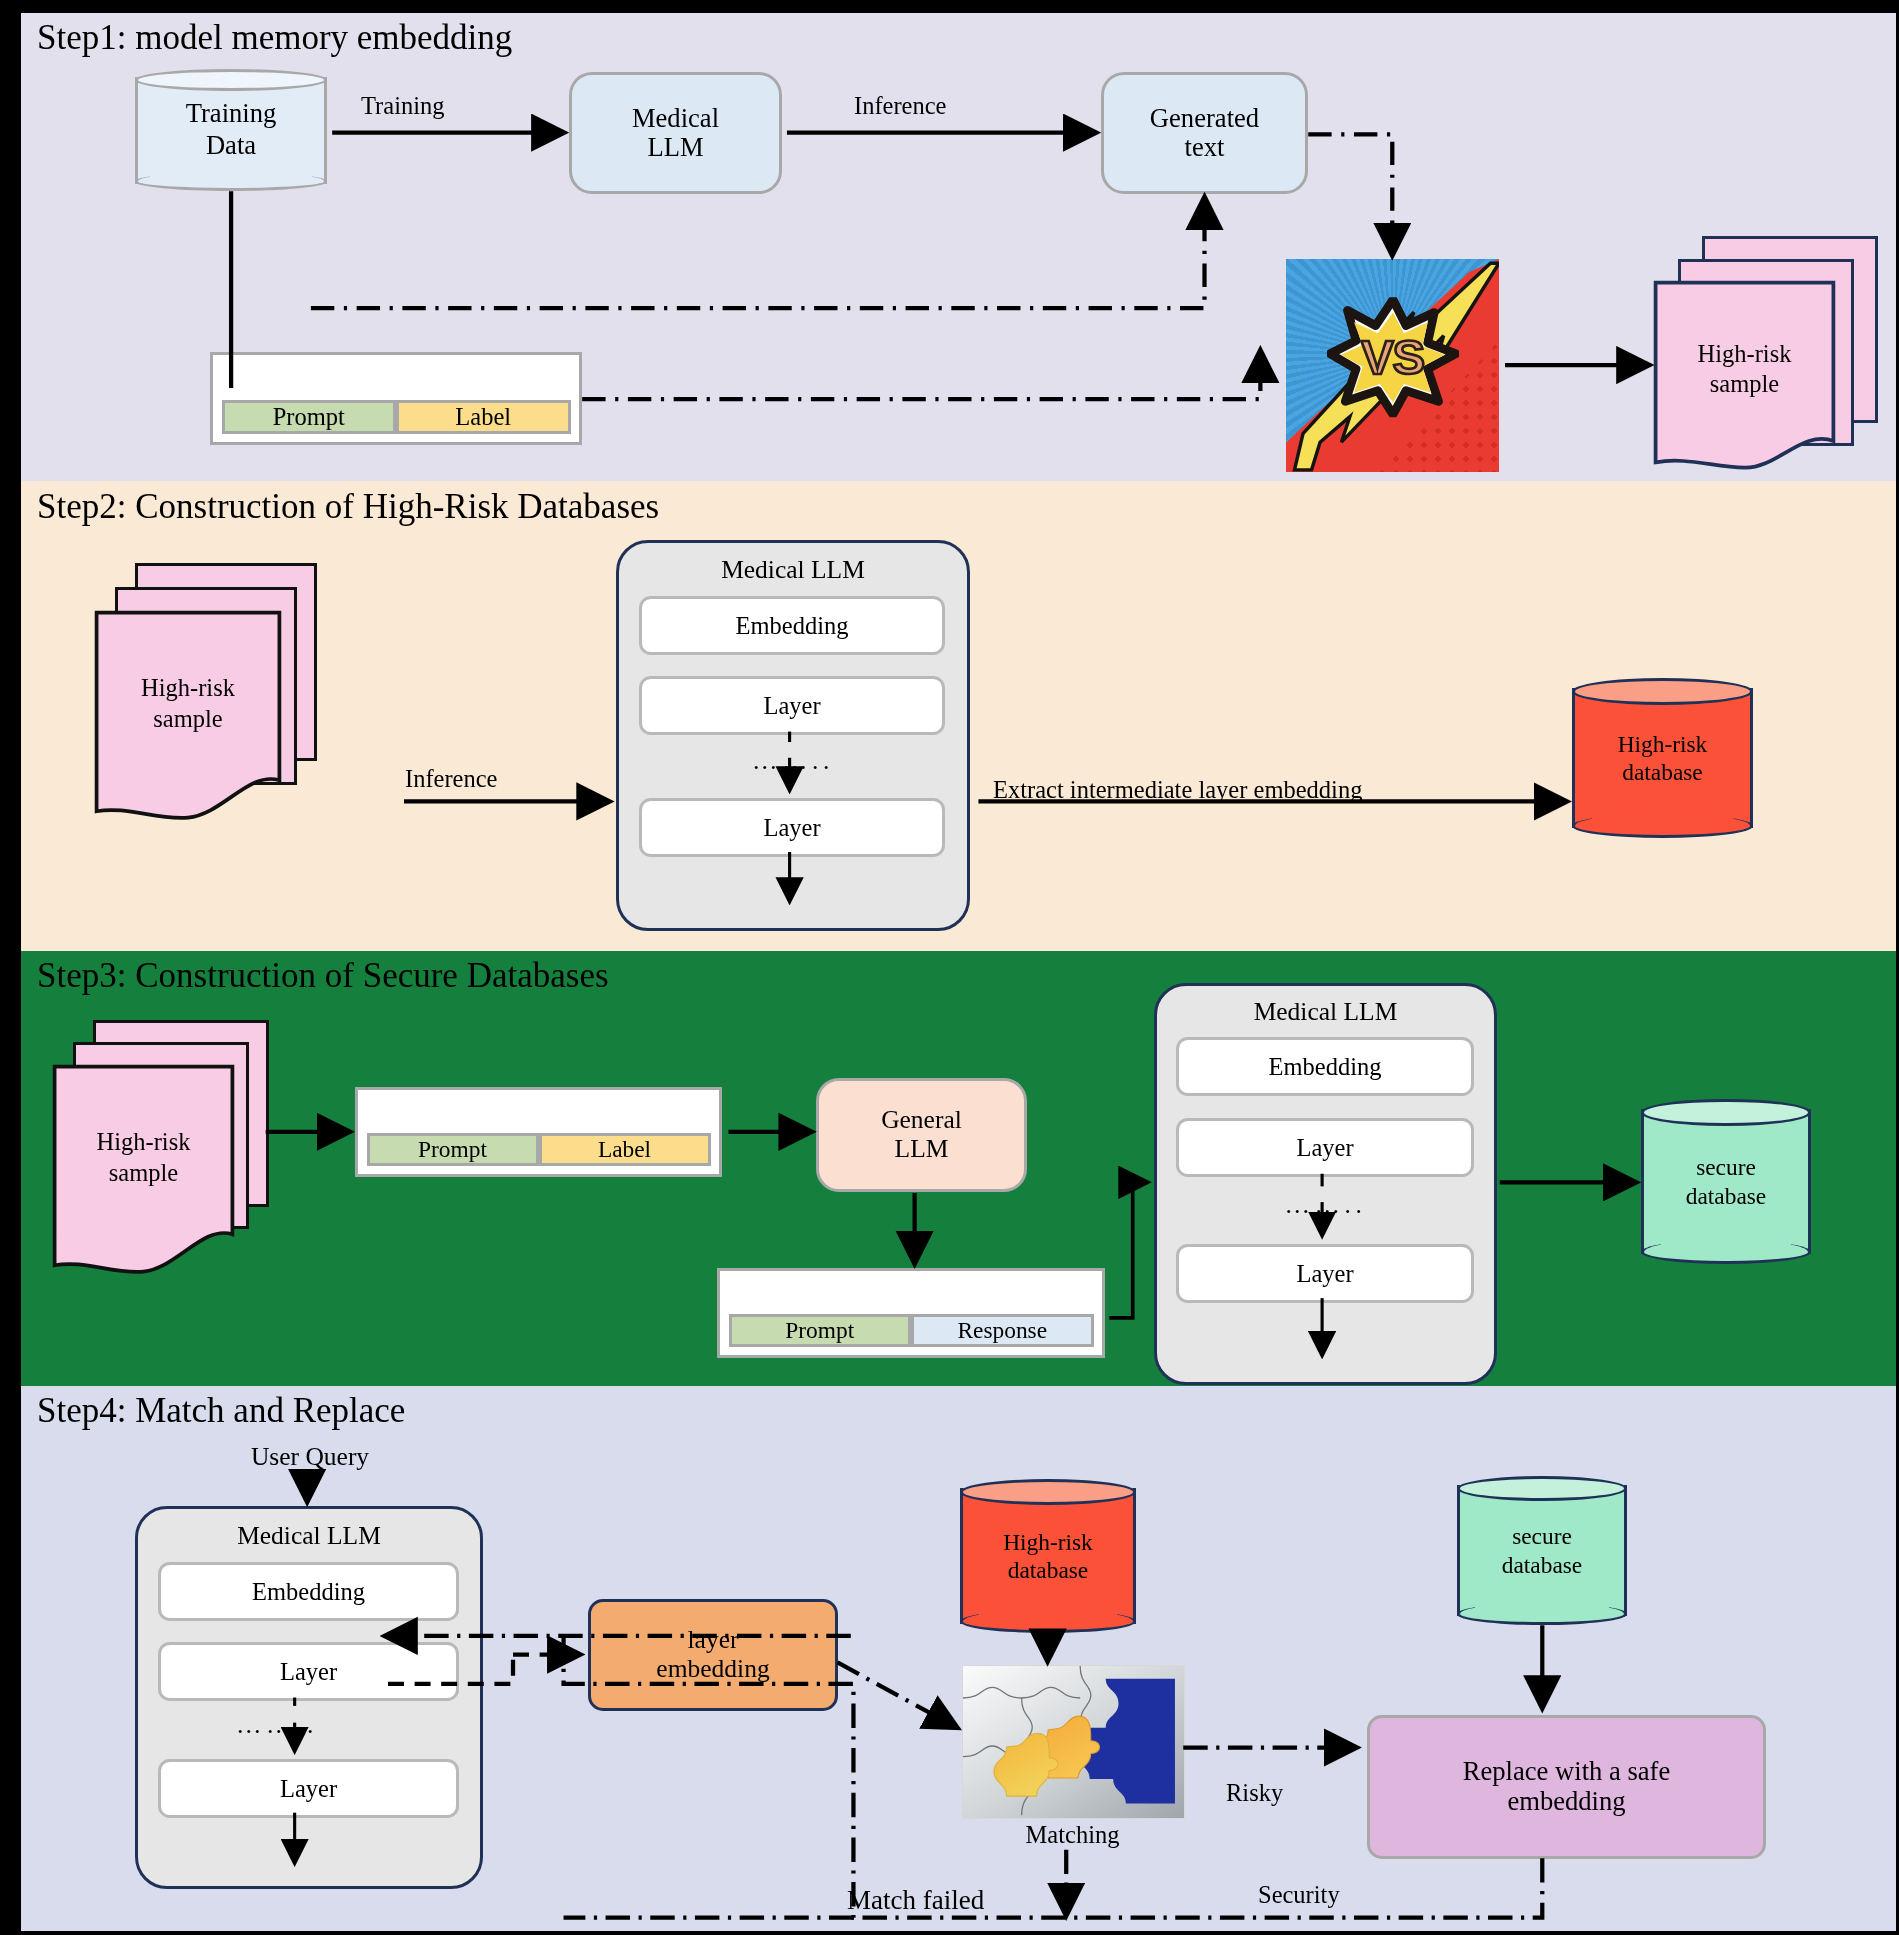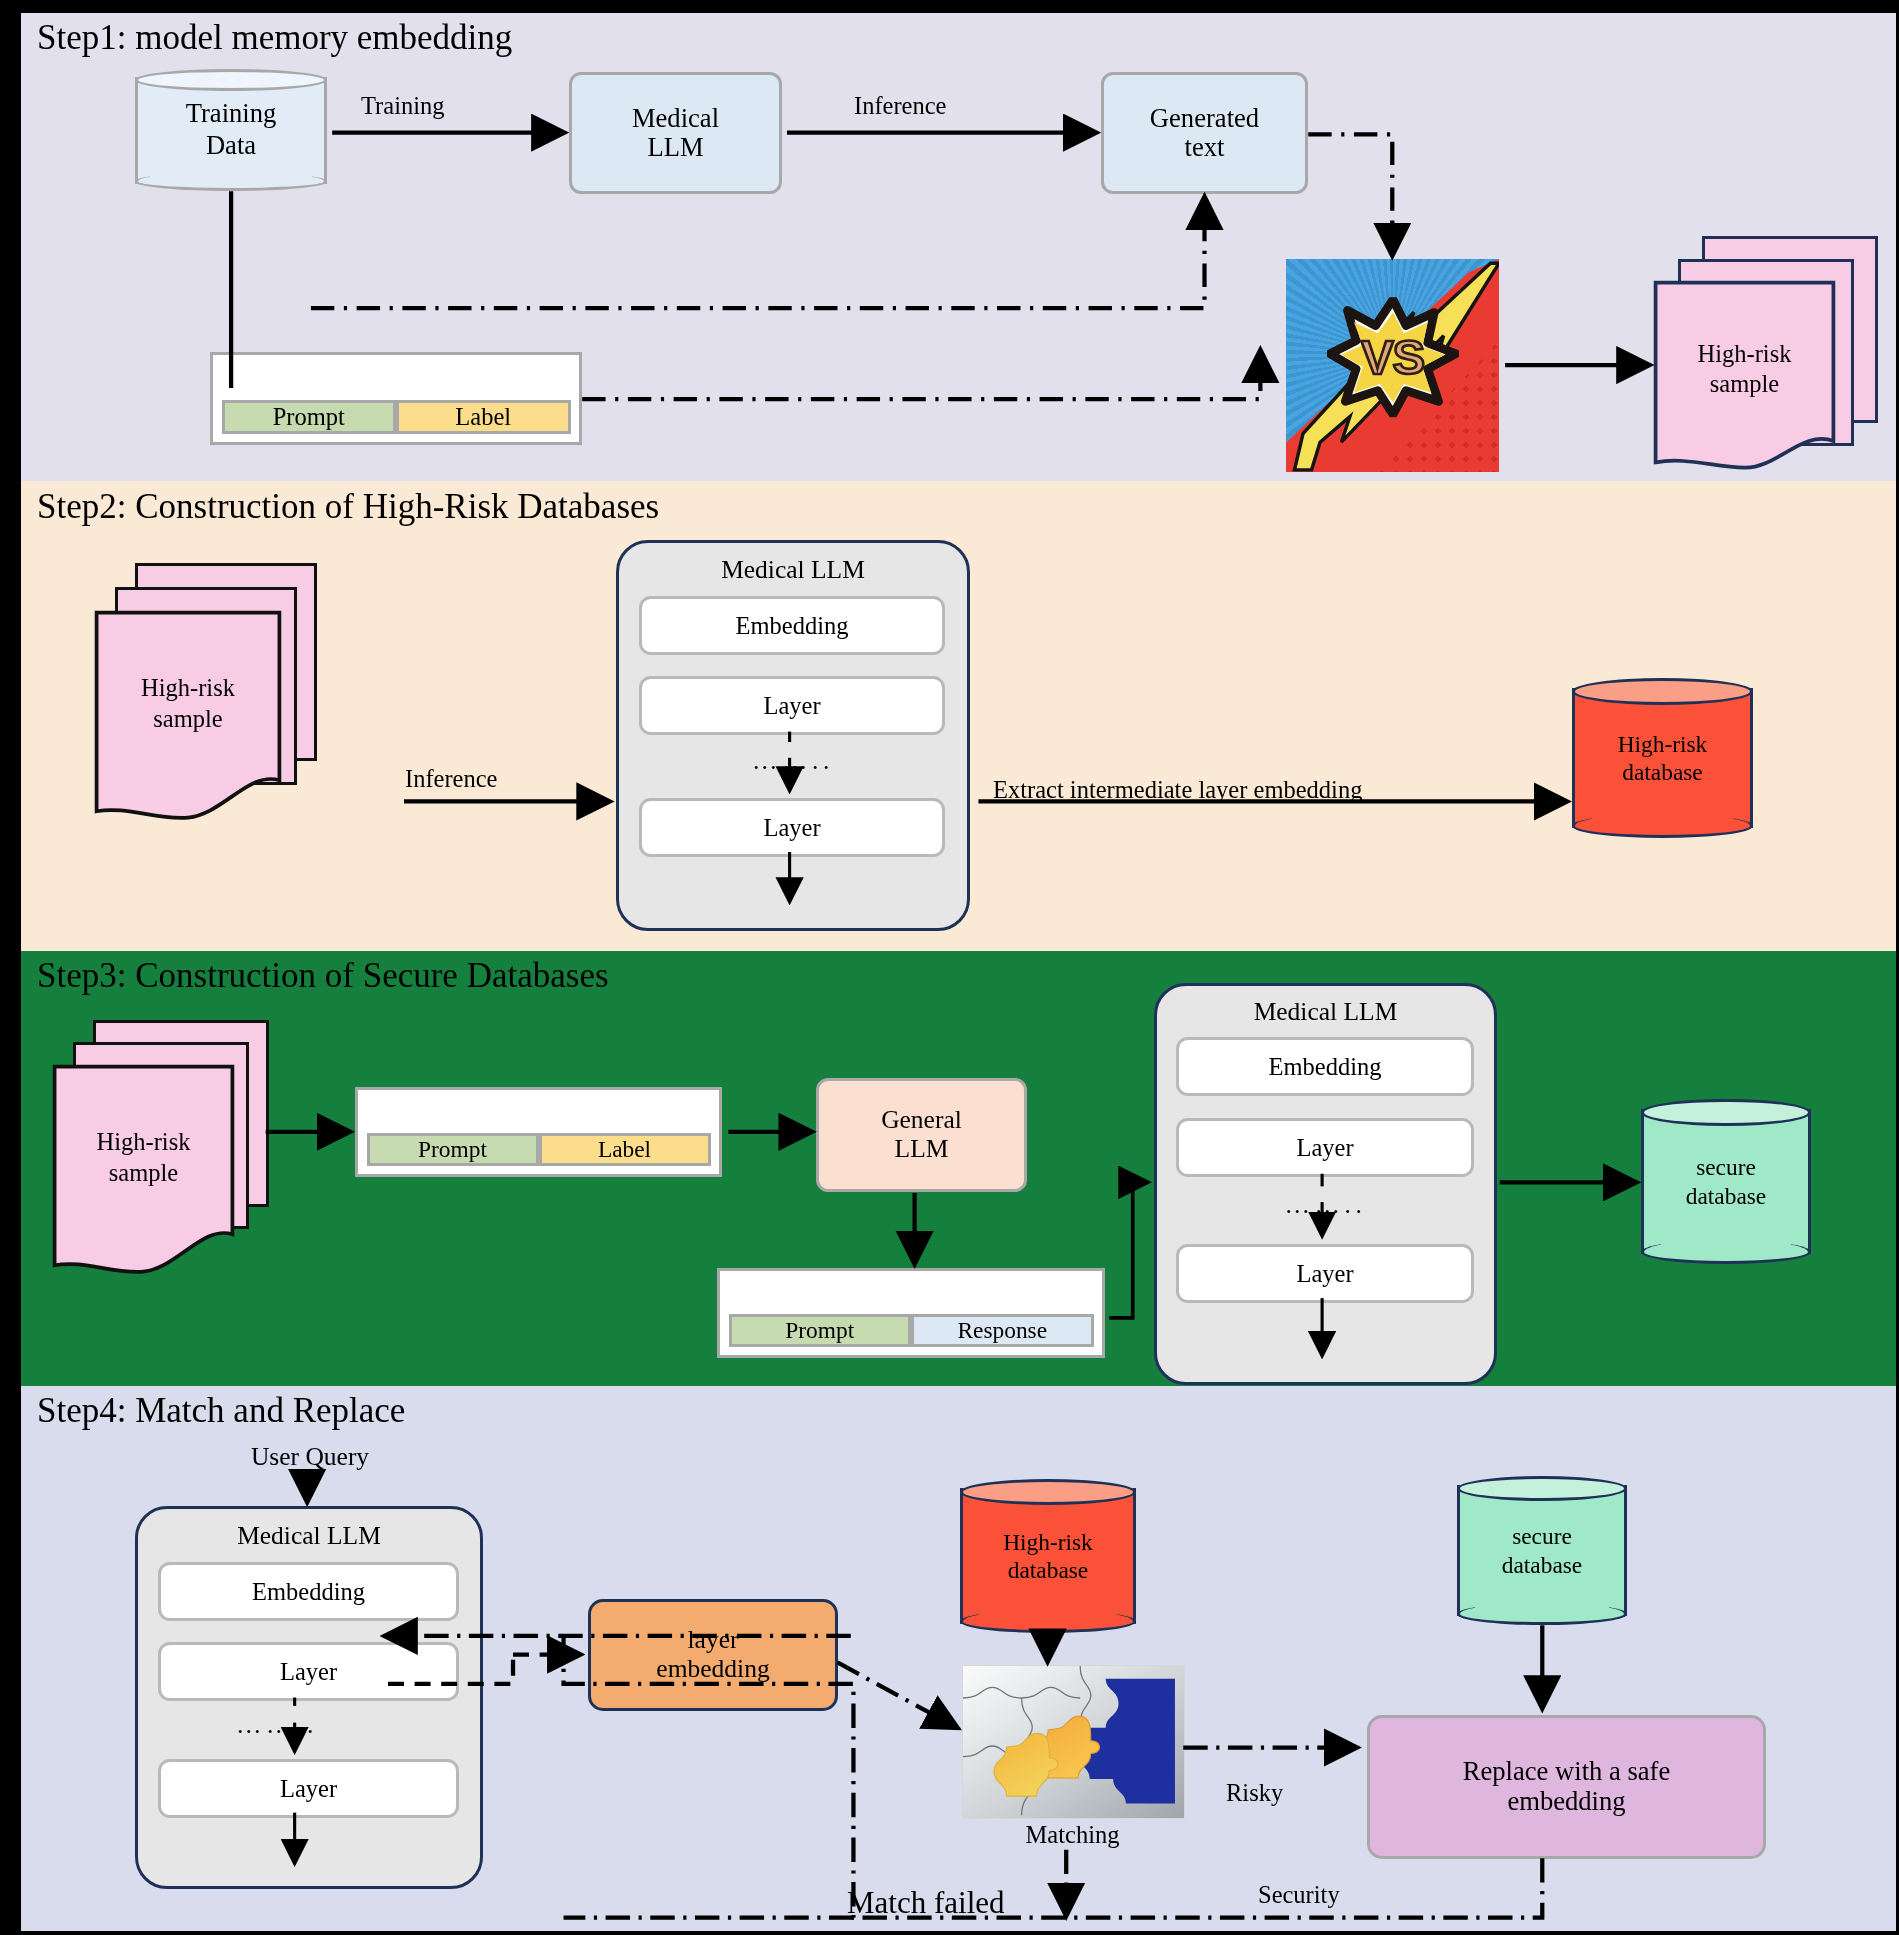--- a/index.html
+++ b/index.html
@@ -15,21 +15,21 @@
   .step-title{position:absolute;font-size:35px;color:#000;white-space:nowrap;
     font-family:"Liberation Serif","DejaVu Serif",serif;}
 
   
   .wires{position:absolute;left:0;top:0;width:100%;height:100%;overflow:visible;pointer-events:none;}
 
   
   .node{position:absolute;box-sizing:border-box;display:flex;align-items:center;
         justify-content:center;text-align:center;line-height:1.12;color:#000;}
 
-  .rrect{border-radius:12px;}
+  .rrect{border-radius:23px;}
   .rrect-grayb{border:3.7px solid #a8a8a8;}
   .rrect-navyb{border:3.7px solid #1f3157;}
 
   .lbl{position:absolute;color:#000;white-space:nowrap;text-align:center;}
 
   
   .cyl{position:absolute;}
   .cyl .body{position:absolute;left:0;right:0;top:6%;bottom:6%;}
   .cyl .top{position:absolute;left:0;right:0;top:0;height:13%;border-radius:50%;}
   .cyl .bot{position:absolute;left:0;right:0;bottom:0;height:13%;border-radius:50%;}
@@ -406,21 +406,21 @@
         <span>database</span>
       </div>
     </div>
 
     <div class="node rrect rrect-grayb" style="left:1346px;top:329px;width:399px;height:144px;background:#dfb6de;flex-direction:column;font-size:26.6px;border-radius:15px;">
       <span>Replace with a safe</span>
       <span>embedding</span>
     </div>
 
     <div class="lbl" style="left:1205px;top:393px;font-size:24.5px;">Risky</div>
-    <div class="lbl" style="left:826px;top:499px;font-size:31px;">Match failed</div>
+    <div class="lbl" style="left:826px;top:499px;font-size:27px;">Match failed</div>
     <div class="lbl" style="left:1237px;top:495px;font-size:24.5px;">Security</div>
 
     <svg class="wires" viewBox="0 0 3525 1025" preserveAspectRatio="none">
       <defs>
         <marker id="ah7" markerWidth="9" markerHeight="9" refX="7" refY="4.5" orient="auto">
           <path d="M0,0 L9,4.5 L0,9 z" fill="#000"></path>
         </marker>
         <marker id="ah7l" markerWidth="9" markerHeight="9" refX="7" refY="4.5" orient="auto-start-reverse">
           <path d="M0,0 L9,4.5 L0,9 z" fill="#000"></path>
         </marker>

